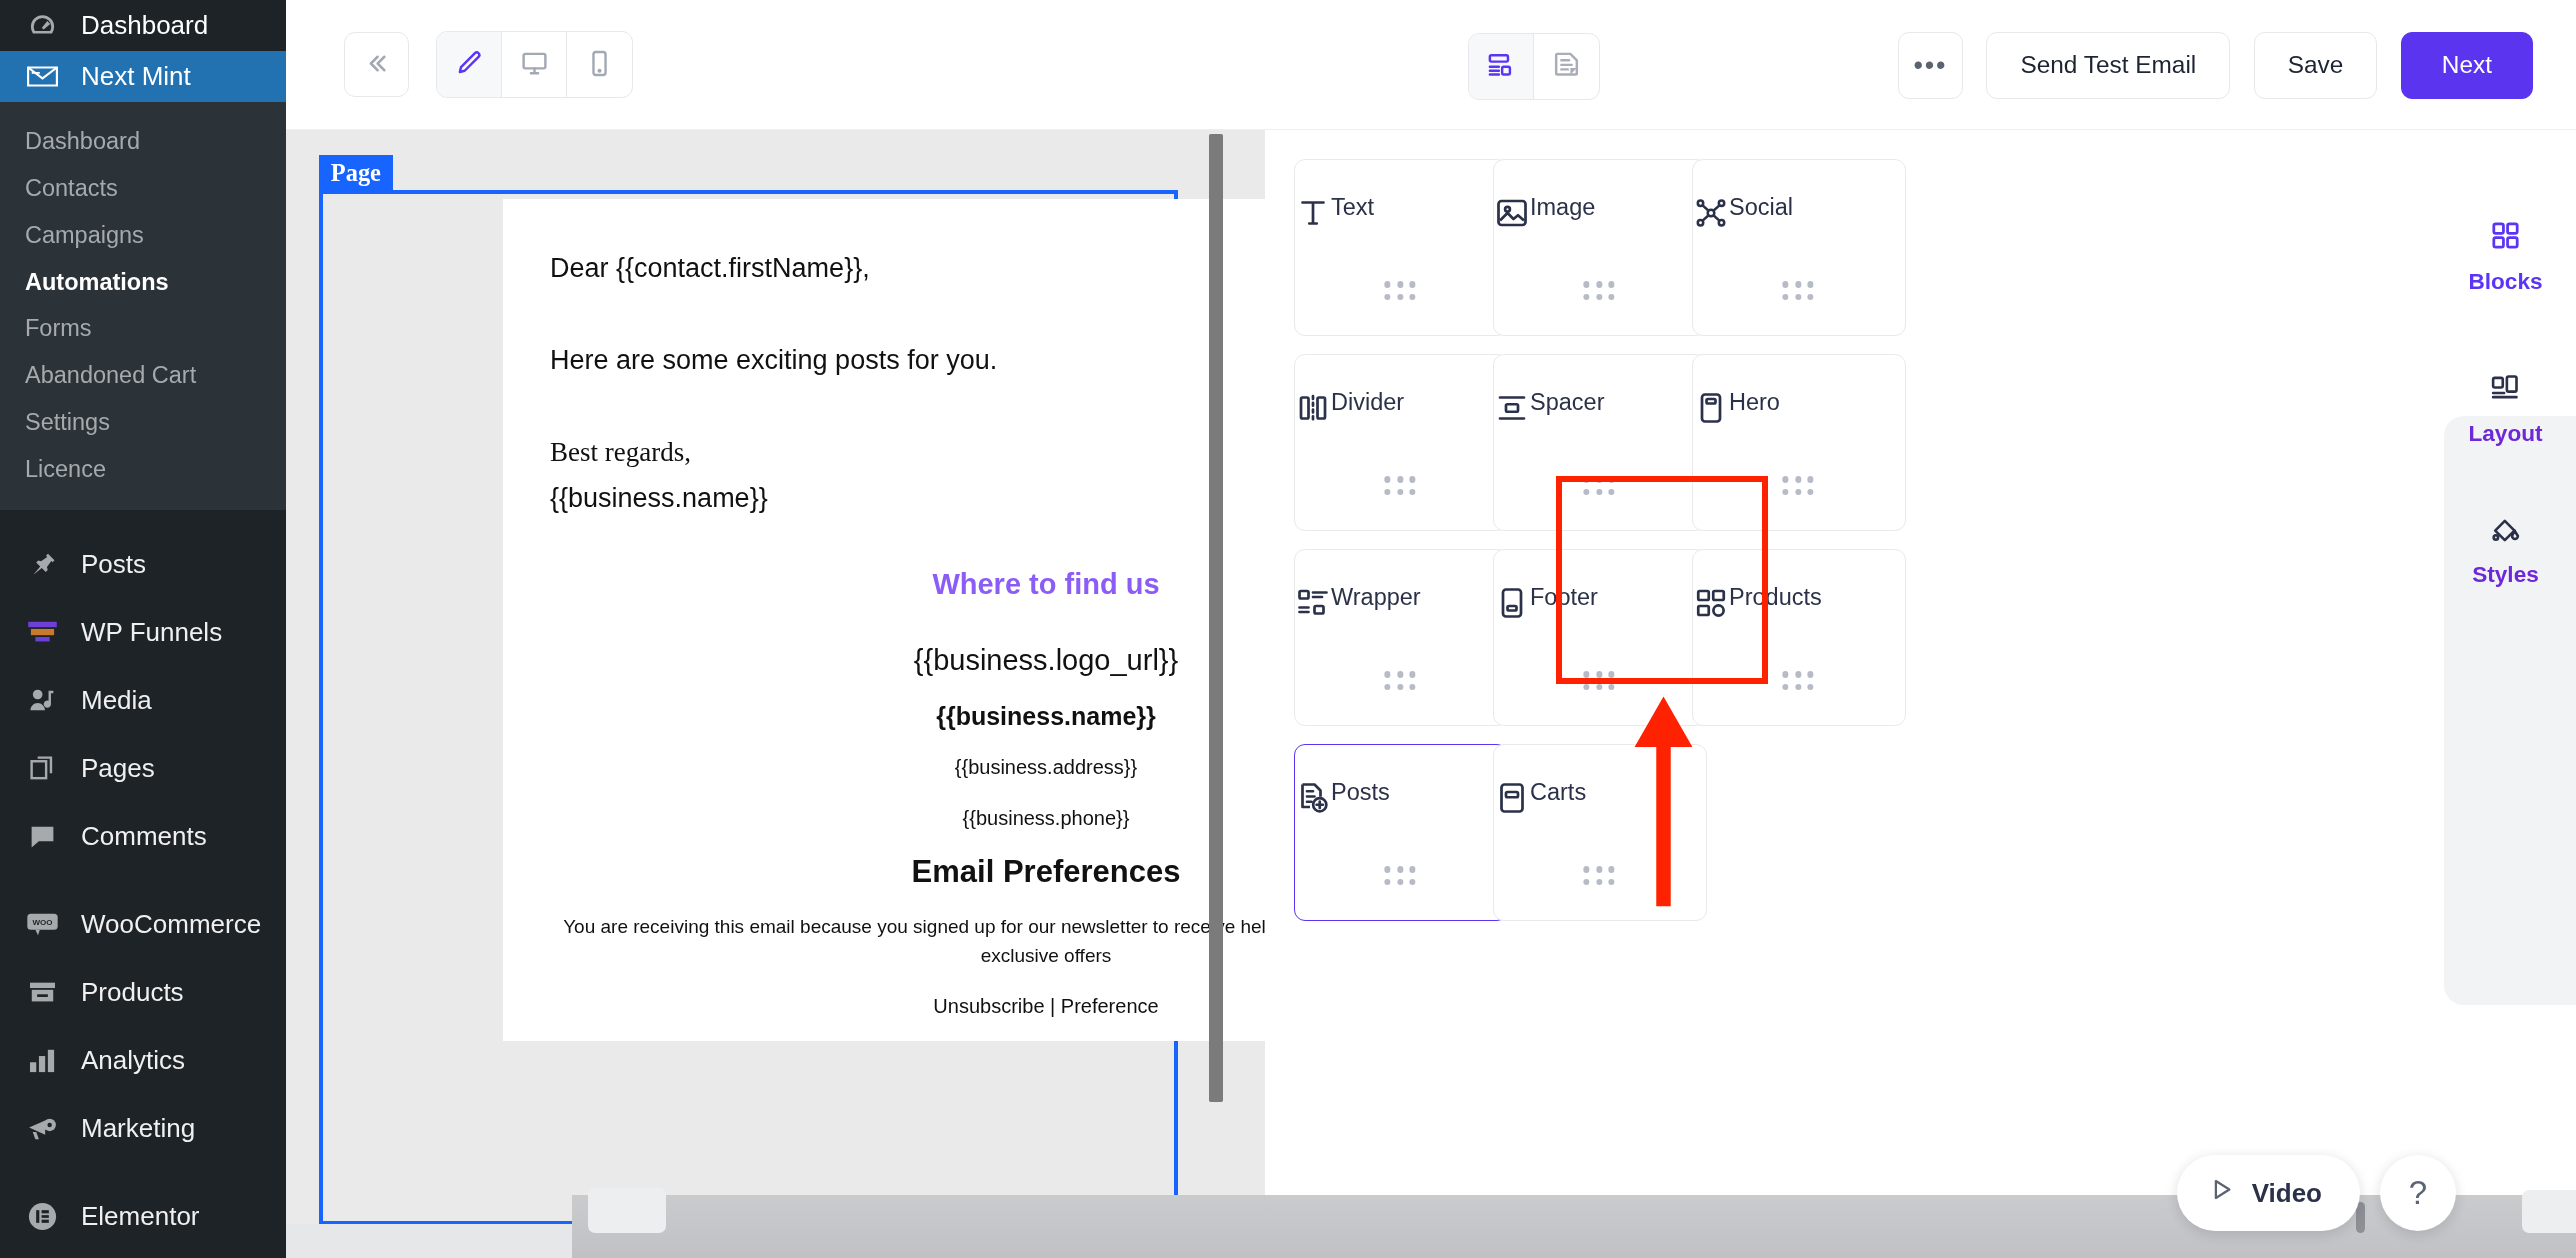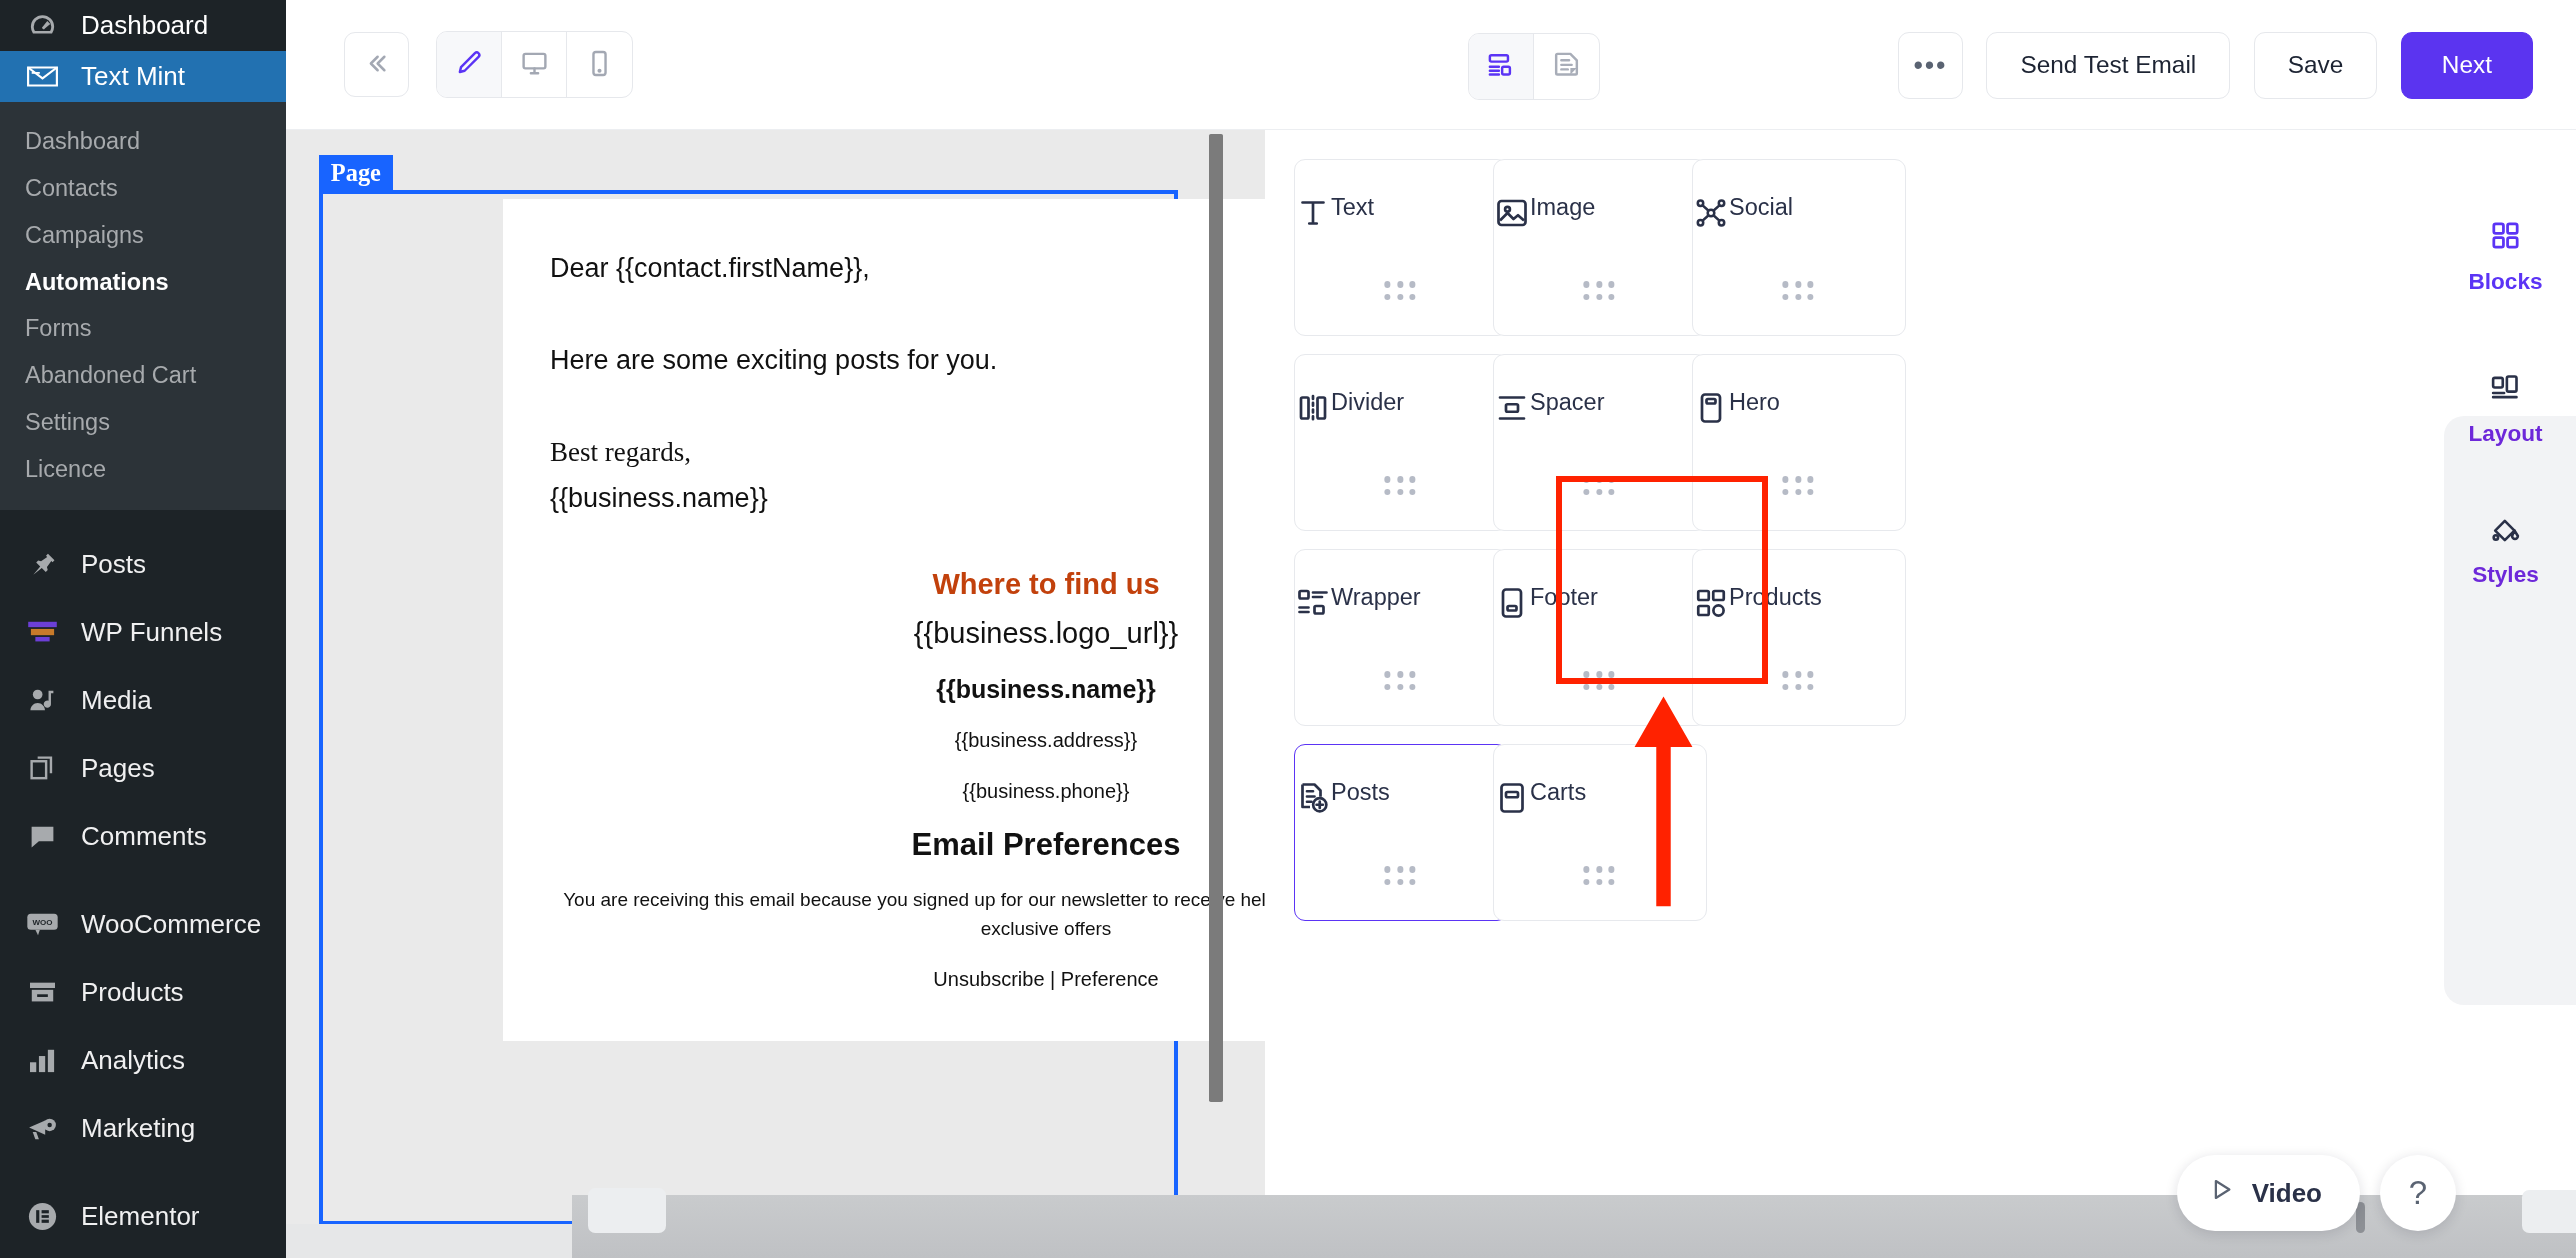--- a/index.html
+++ b/index.html
@@ -125,21 +125,21 @@
     background: #ffffff;
   }
   .email-body { padding: 51px 54px 0 47px; }
   .email-body p {
     font-size: 27px; color: #111111; line-height: 1.35;
     margin-bottom: 56px;
   }
   .email-body p.tight { margin-bottom: 9px; font-family: Liberation Serif, serif; }
   .email-body p.last { margin-bottom: 0; }
   .email-footer { text-align: center; padding: 52px 40px 0 40px; }
-  .ef-h1 { font-size: 29px; font-weight: bold; color: #c2410c; margin-bottom: 16px; }
+  .ef-h1 { font-size: 29px; font-weight: bold; color: #8b5cf6; margin-bottom: 43px; }
   .ef-logo { font-size: 29px; font-weight: normal; color: #111; margin-bottom: 25px; }
   .ef-name { font-size: 25px; font-weight: bold; color: #111; margin-bottom: 25px; }
   .ef-addr { font-size: 20px; color: #111; margin-bottom: 28px; }
   .ef-phone { font-size: 20px; color: #111; margin-bottom: 23.5px; }
   .ef-pref { font-size: 31px; font-weight: bold; color: #111; margin-bottom: 23.5px; }
   .ef-disc { font-size: 19px; color: #111; line-height: 1.5; max-width: 1009px; margin: 0 auto 25px auto; }
   .ef-links { font-size: 20px; color: #111; }
 
   .vscroll-track {
     position: absolute; right: 42px; top: 3.6px; bottom: 3.6px; width: 14.5px;
@@ -248,21 +248,21 @@
     </div>
 
     <div class="wp-top-item wp-item-active">
       <span class="ico">
         <svg width="33" height="27" viewBox="0 0 36 30" fill="none" stroke="#ffffff" stroke-width="2.4">
             <path d="M2 5h32v20H2z"></path>
             <path d="M2 5l16 12L34 5" fill="none"></path>
             <path d="M6 11h9" stroke-width="2"></path>
           </svg>
       </span>
-      <span>Text Mint</span>
+      <span>Next Mint</span>
     </div>
 
     <div class="wp-submenu">
       <div class="wp-sub-item">Dashboard</div>
       <div class="wp-sub-item">Contacts</div>
       <div class="wp-sub-item">Campaigns</div>
       <div class="wp-sub-item bold">Automations</div>
       <div class="wp-sub-item">Forms</div>
       <div class="wp-sub-item">Abandoned Cart</div>
       <div class="wp-sub-item">Settings</div>

